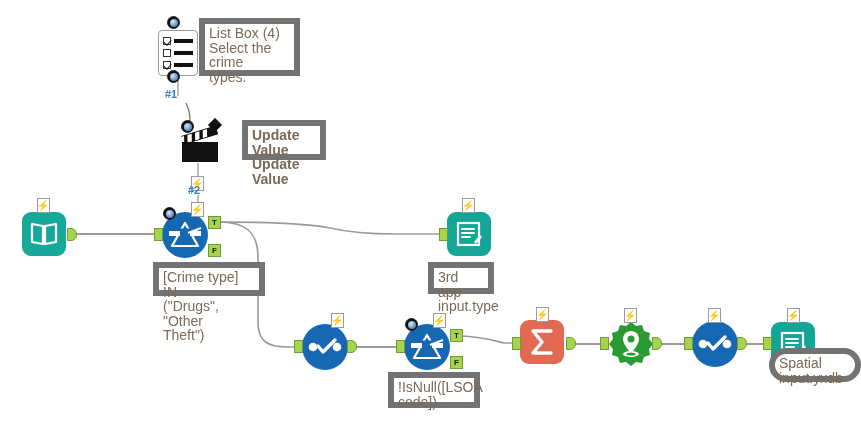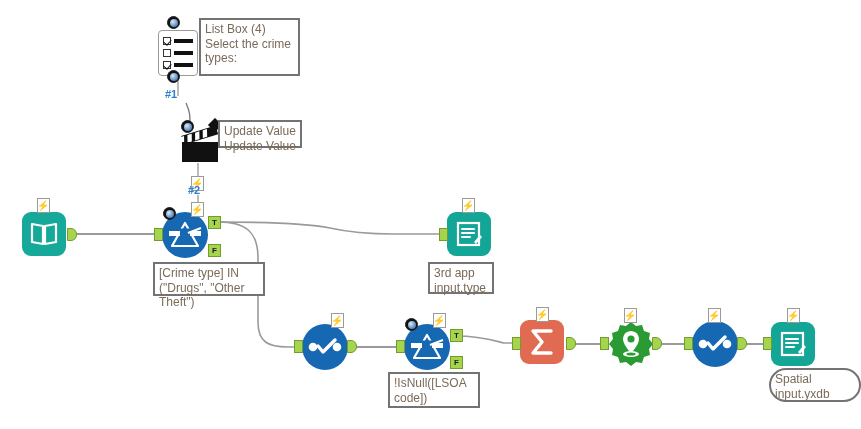--- a/index.html
+++ b/index.html
@@ -67,24 +67,24 @@
     background:#111;border:1px solid #222;box-sizing:border-box;
     display:flex;align-items:center;justify-content:center;
   }
   .qbadge .inner{
     width:8px;height:8px;border-radius:50%;
     background:radial-gradient(circle at 35% 35%, #dfe9f5 0%, #6d9bc9 55%, #2f5f93 100%);
   }
   
   .annot{
     position:absolute;
-    border:2px solid #737373;
+    border:6px solid #737373;
     background:#ffffff;
     color:#7a6a58;
-    font-size:12px;
+    font-size:14px;
     line-height:14.5px;
     font-family:"Liberation Sans", sans-serif;
     padding:2px 4px 3px 4px;
     box-sizing:border-box;
     white-space:pre-wrap;
   }
   
   .connlbl{
     position:absolute;
     color:#2e7fd0;
@@ -183,21 +183,21 @@
           <rect x="28" y="12.8" width="4.5" height="7.4" transform="skewX(-16)"></rect>
         </g>
       </g>
 
       <rect x="2" y="24" width="36" height="20" fill="#111"></rect>
     </svg>
   </div>
   <div class="qbadge" style="left:181px;top:120px;">
     <span class="inner"></span>
   </div>
-  <div class="annot" style="left:218px;top:120px;width:84px;height:28px;">Update Value
+  <div class="annot" style="left:242px;top:120px;width:84px;height:40px;font-weight:bold;">Update Value
 Update Value</div>
   <div class="bolt" style="left:191px;top:176px;">⚡</div>
   <div class="connlbl" style="left:188px;top:184px;">#2</div>
 
   <div class="node" style="left:22px;top:212px;">
     <div class="sq teal">
       <svg width="28" height="26" viewBox="0 0 28 26">
         <path d="M2,3 L13,5 L13,23 L2,21 Z" fill="none" stroke="#fff" stroke-width="2.2" stroke-linejoin="round"></path>
         <path d="M26,3 L15,5 L15,23 L26,21 Z" fill="none" stroke="#fff" stroke-width="2.2" stroke-linejoin="round"></path>
       </svg>
@@ -328,16 +328,16 @@
           <line x1="7" y1="9" x2="19" y2="9"></line>
           <line x1="7" y1="13" x2="19" y2="13"></line>
           <line x1="7" y1="17" x2="15" y2="17"></line>
         </g>
         <path d="M19,22 L25,15 L27,17 L21,24 Z" fill="#fff"></path>
       </svg>
     </div>
   </div>
   <div class="bolt" style="left:787px;top:308px;">⚡</div>
   <div class="anch-in" style="left:763px;top:337px;"></div>
-  <div class="annot" style="left:769px;top:368px;width:92px;height:34px;border-radius:17px;">Spatial
+  <div class="annot" style="left:769px;top:348px;width:92px;height:34px;border-radius:17px;">Spatial
 input.yxdb</div>
 
 </div>
 
 </body></html>

